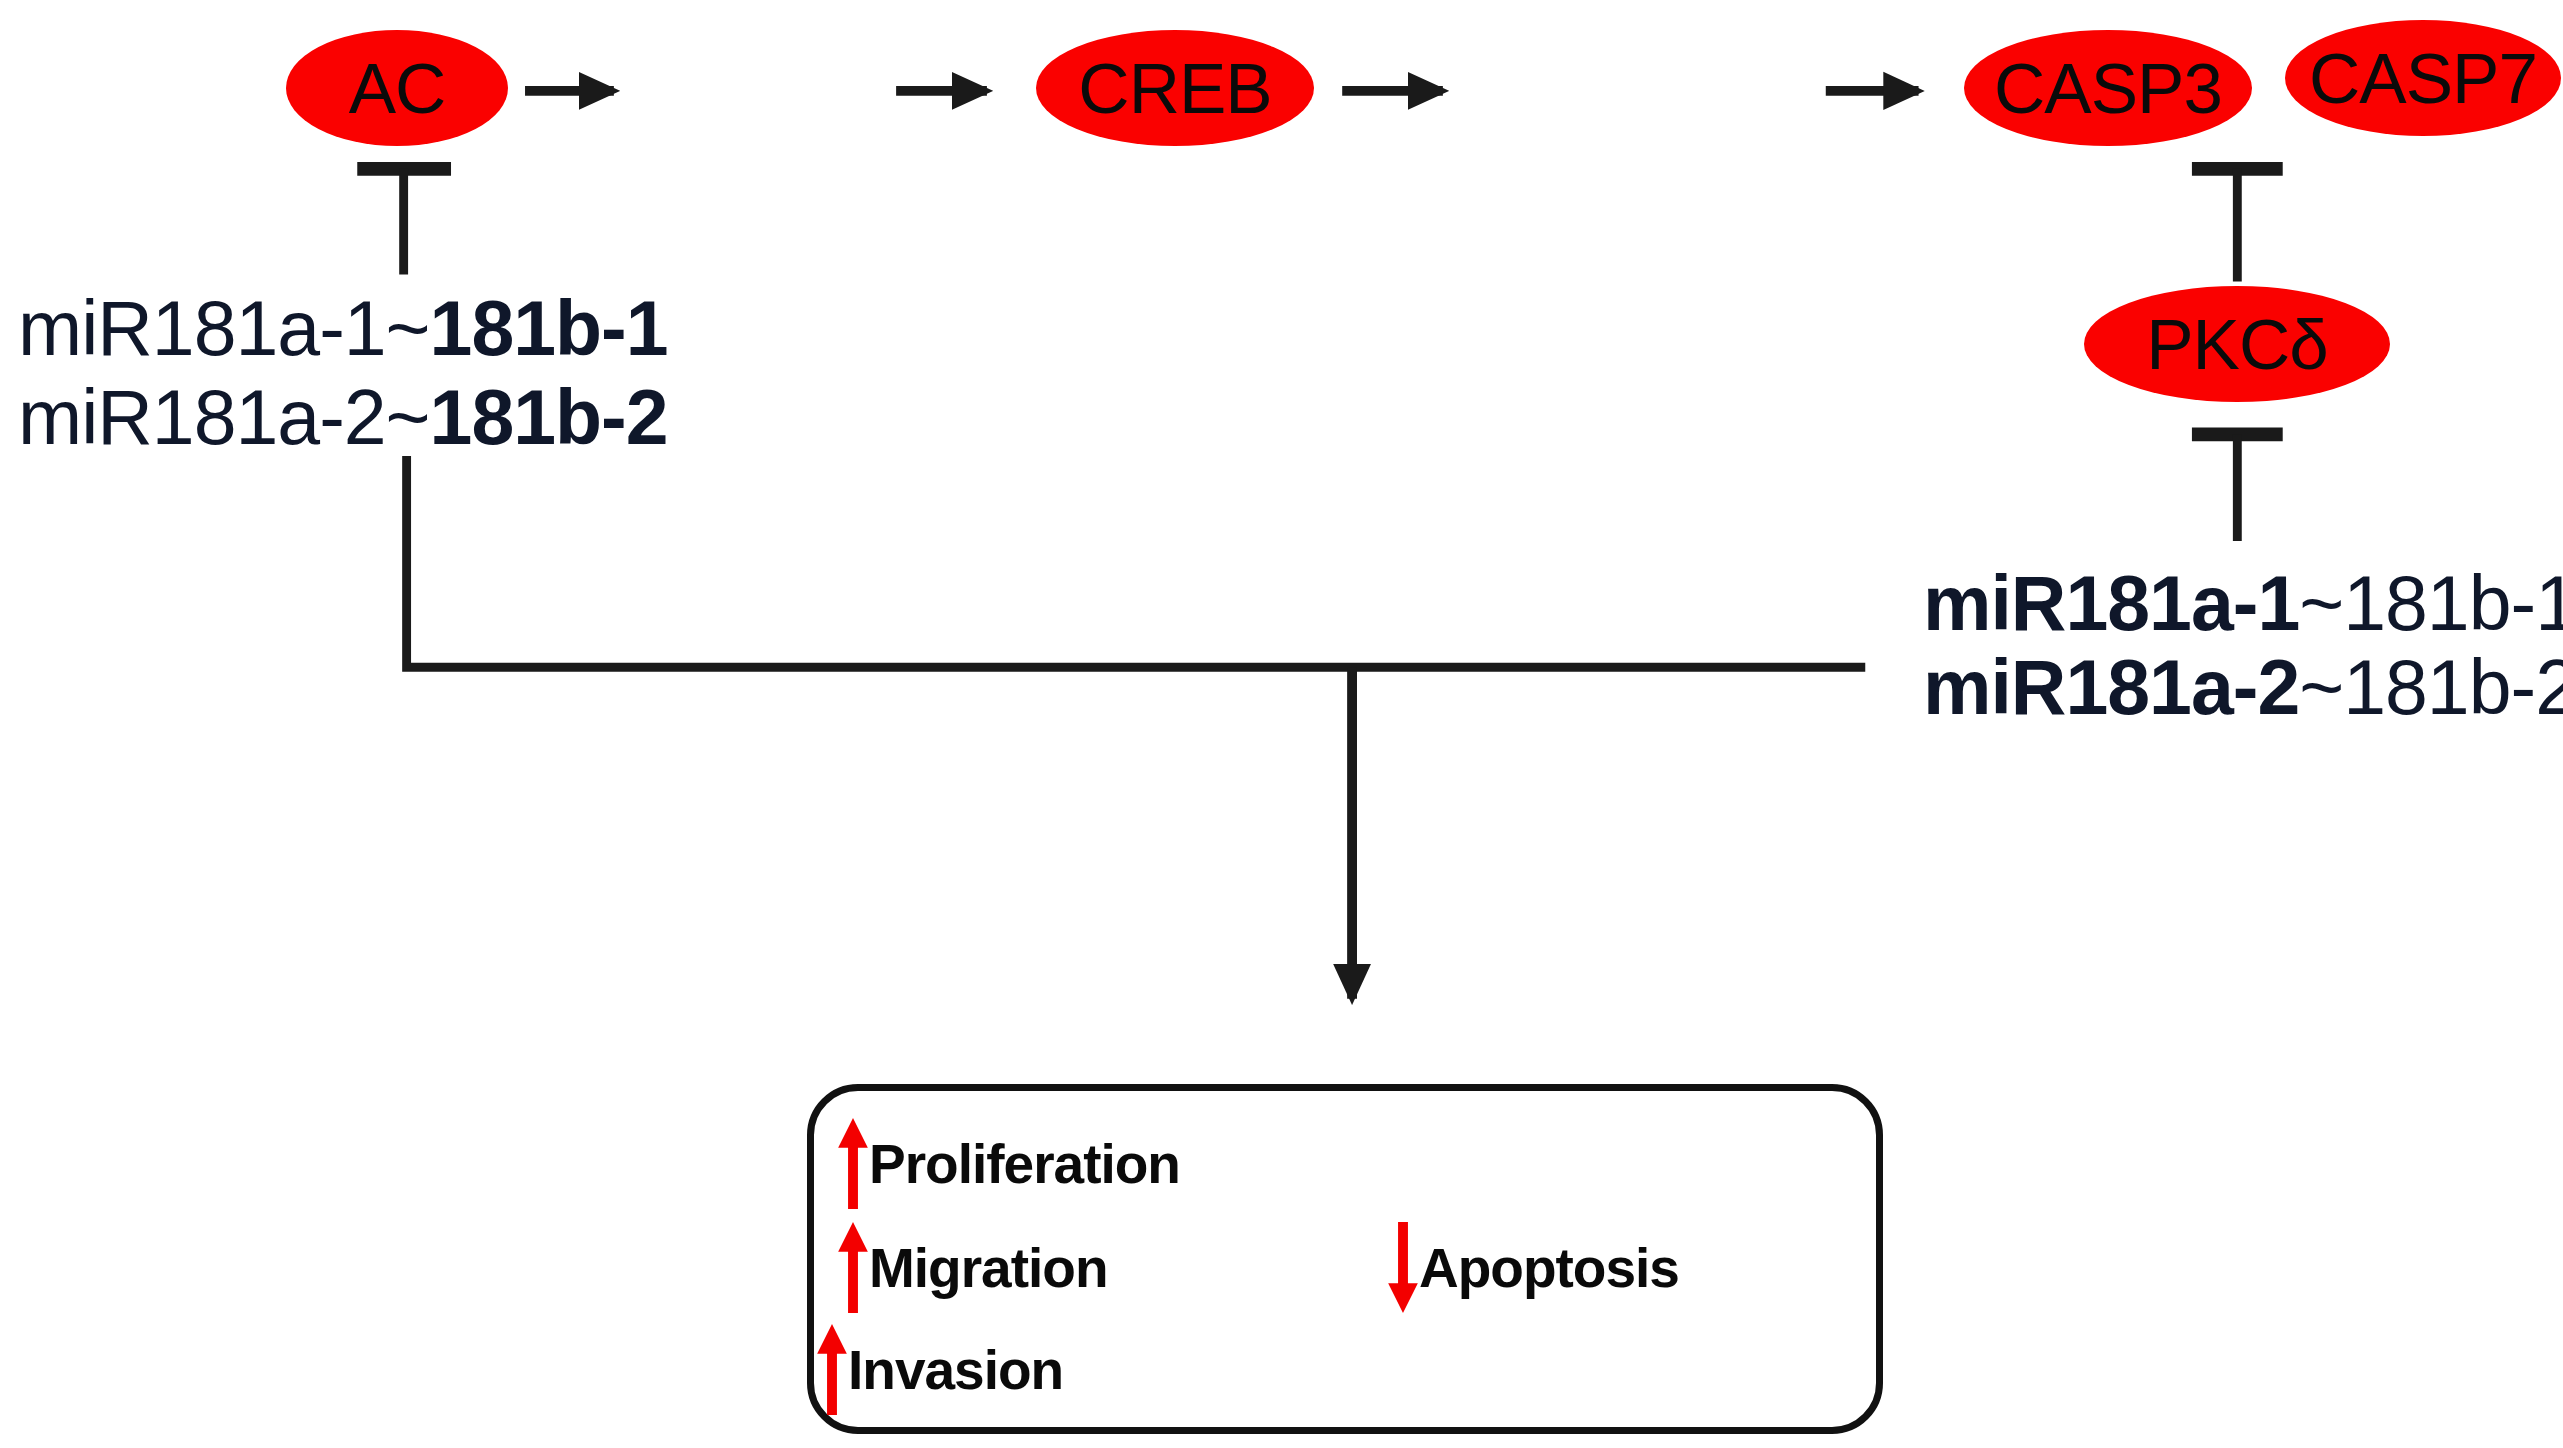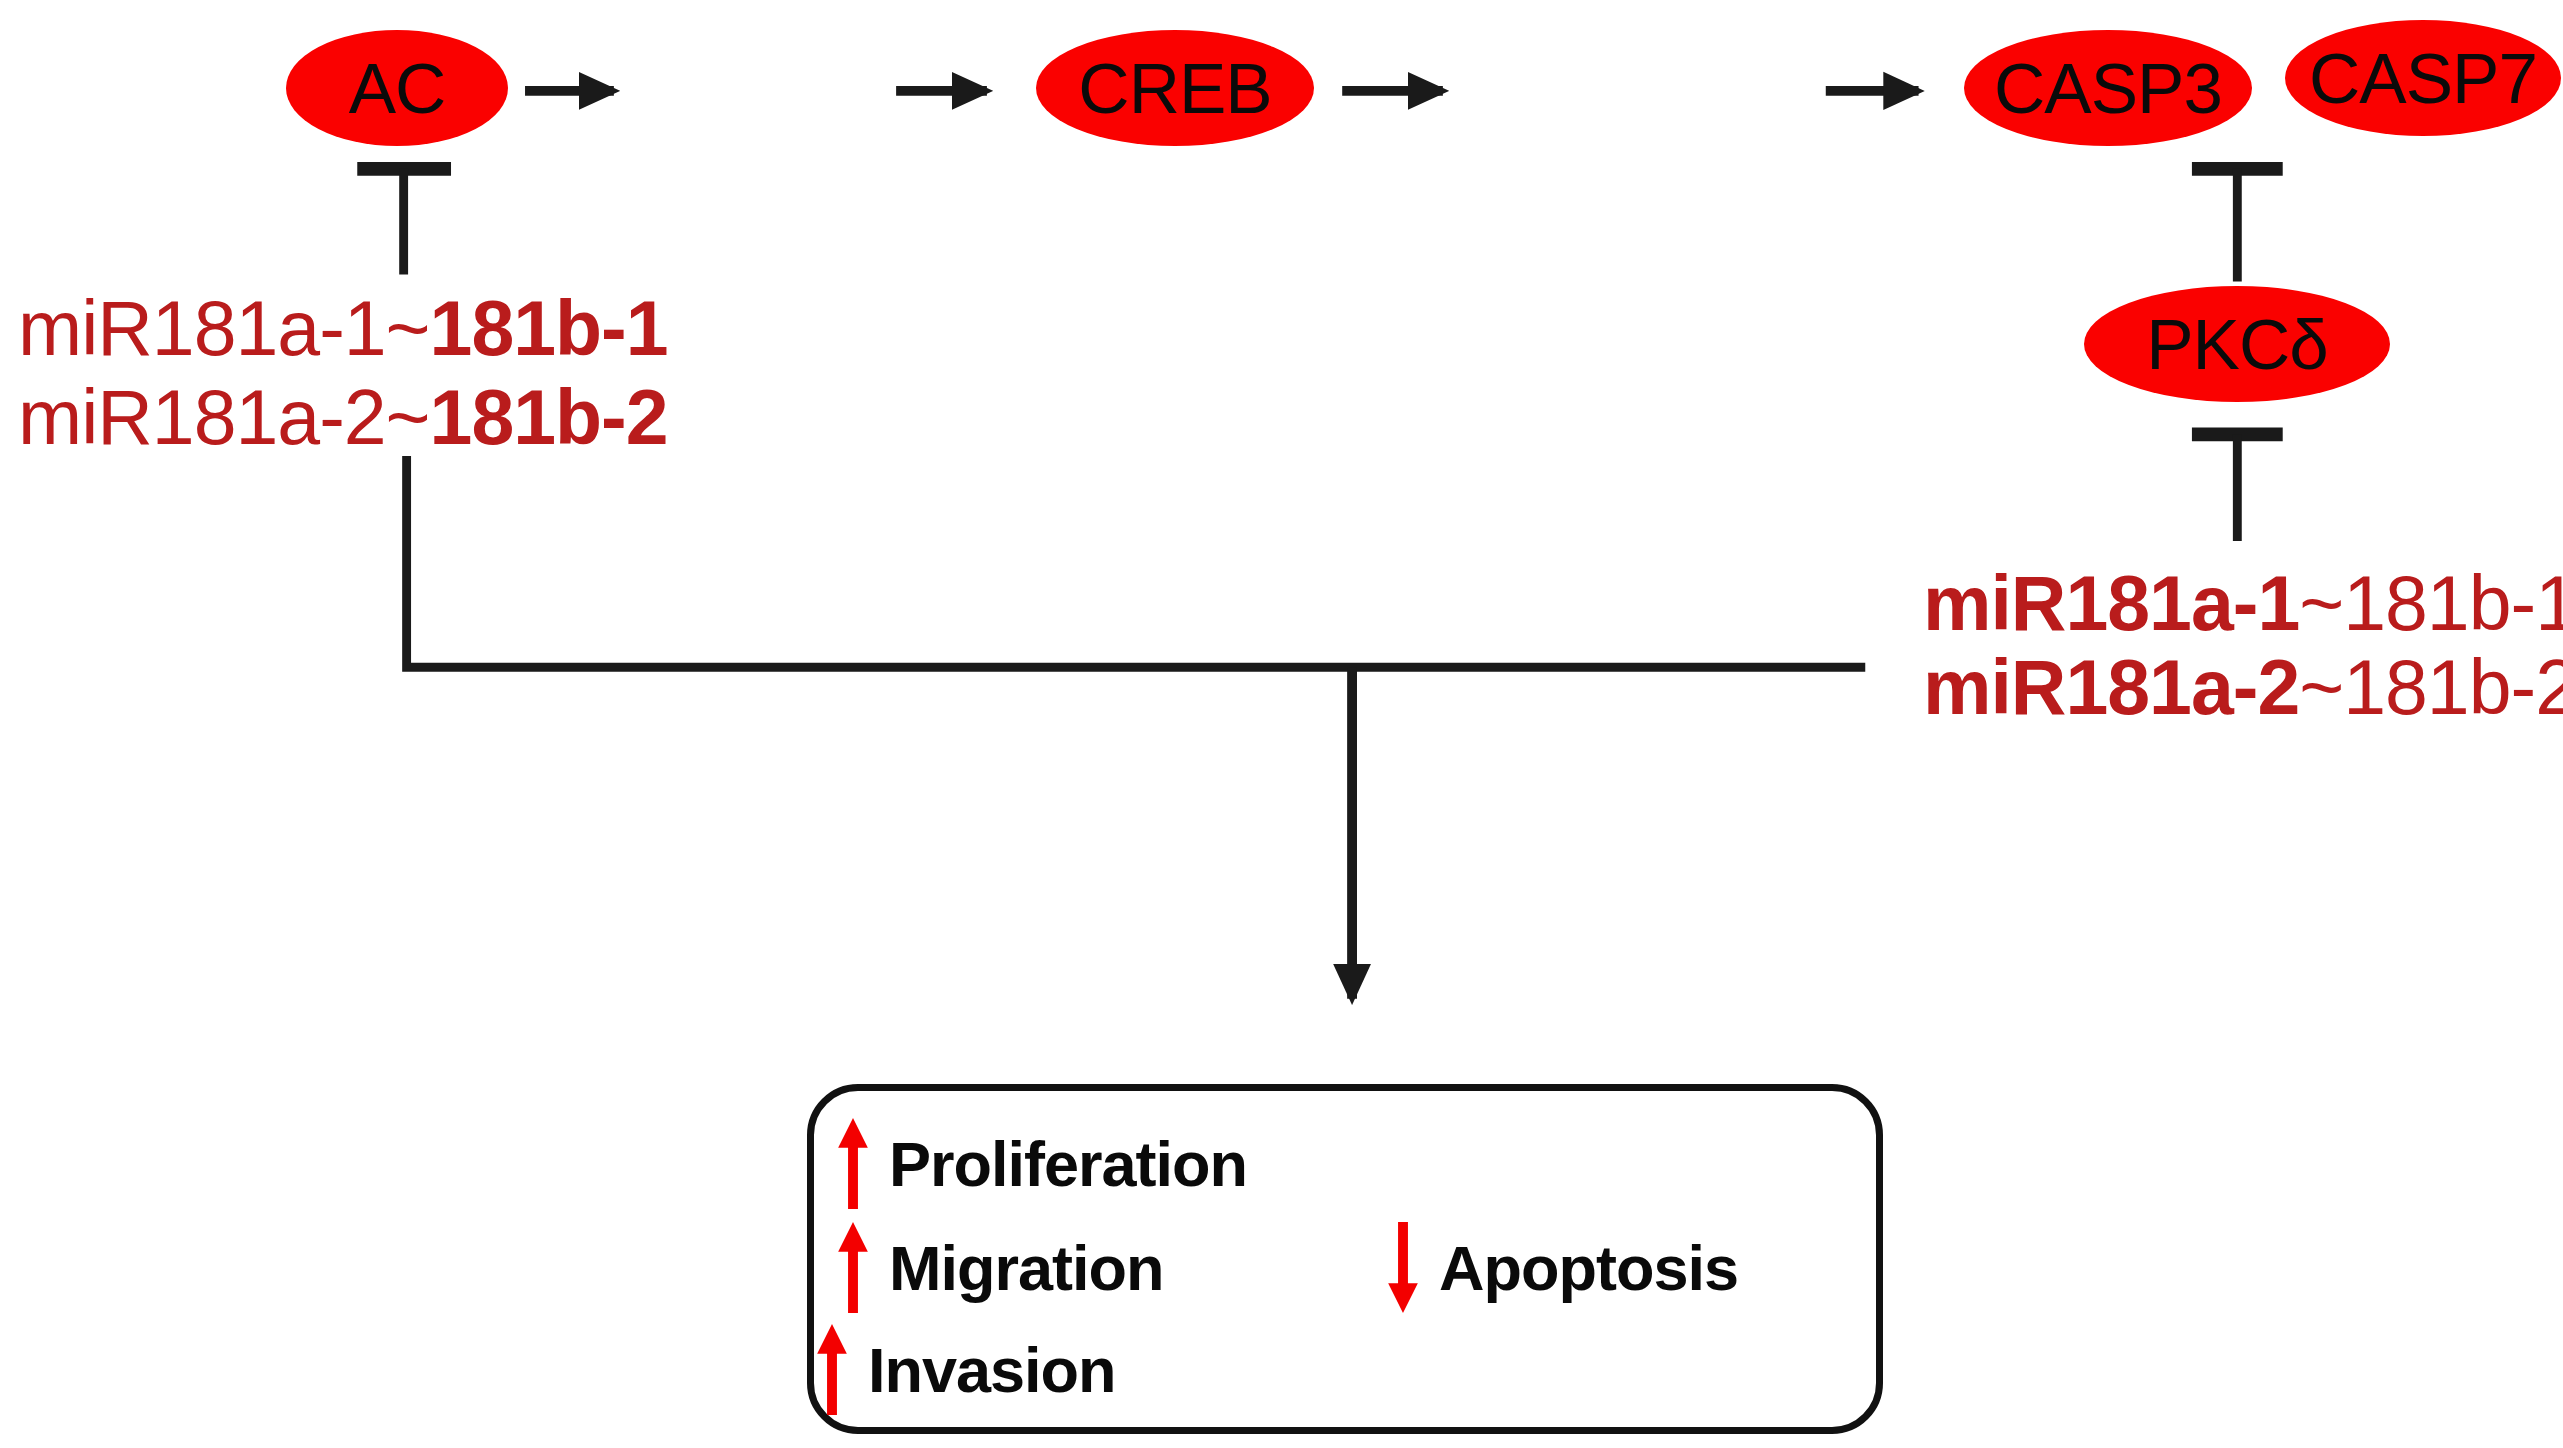--- a/index.html
+++ b/index.html
@@ -42,21 +42,21 @@
   .node-casp3  { left: 1964px; top: 30px;  width: 288px; height: 116px; }
   .node-casp7  { left: 2285px; top: 20px;  width: 276px; height: 116px; justify-content: center; }
   .node-pkcd   { left: 2084px; top: 286px; width: 306px; height: 116px; }
 
   
   .mir-line {
     position: absolute;
     font-size: 77px;
     letter-spacing: -1px;
     white-space: nowrap;
-    color: #b91c1c;
+    color: #0f172a;
   }
   .mir-line b { font-weight: bold; }
   .mir-left-1  { left: 18px;   top: 284px; }
   .mir-left-2  { left: 18px;   top: 373px; }
   .mir-right-1 { left: 1923px; top: 559px; }
   .mir-right-2 { left: 1923px; top: 643px; }
 
   
   .outcome-box {
     position: absolute;
@@ -64,24 +64,24 @@
     width: 1076px; height: 350px;
     border: 7px solid #111111;
     border-radius: 51px;
     box-sizing: border-box;
     background: #ffffff;
   }
   .outcome-item {
     position: absolute;
     display: flex;
     align-items: center;
-    gap: 20px;
+    gap: 0;
     height: 91px;
     font-weight: bold;
-    font-size: 63px;
+    font-size: 55px;
     letter-spacing: -1px;
     white-space: nowrap;
     color: #0a0a0a;
   }
   .outcome-proliferation { left: 837px;  top: 1118px; }
   .outcome-migration     { left: 837px;  top: 1222px; }
   .outcome-apoptosis     { left: 1387px; top: 1222px; }
   .outcome-invasion      { left: 816px;  top: 1324px; }
   .outcome-arrow-icon { flex: 0 0 auto; display: block; }
   .outcome-arrow-icon path { fill: var(--outcome_arrow, #f30000); }

